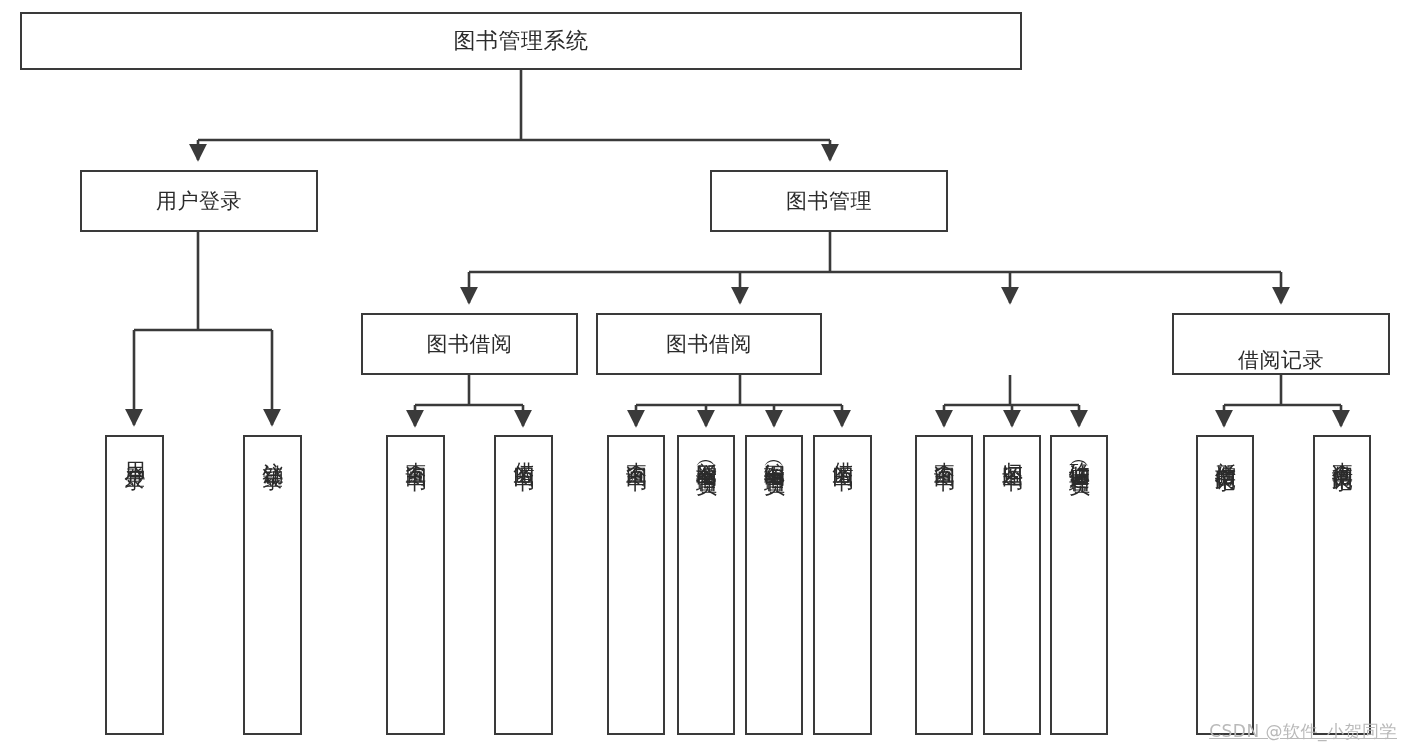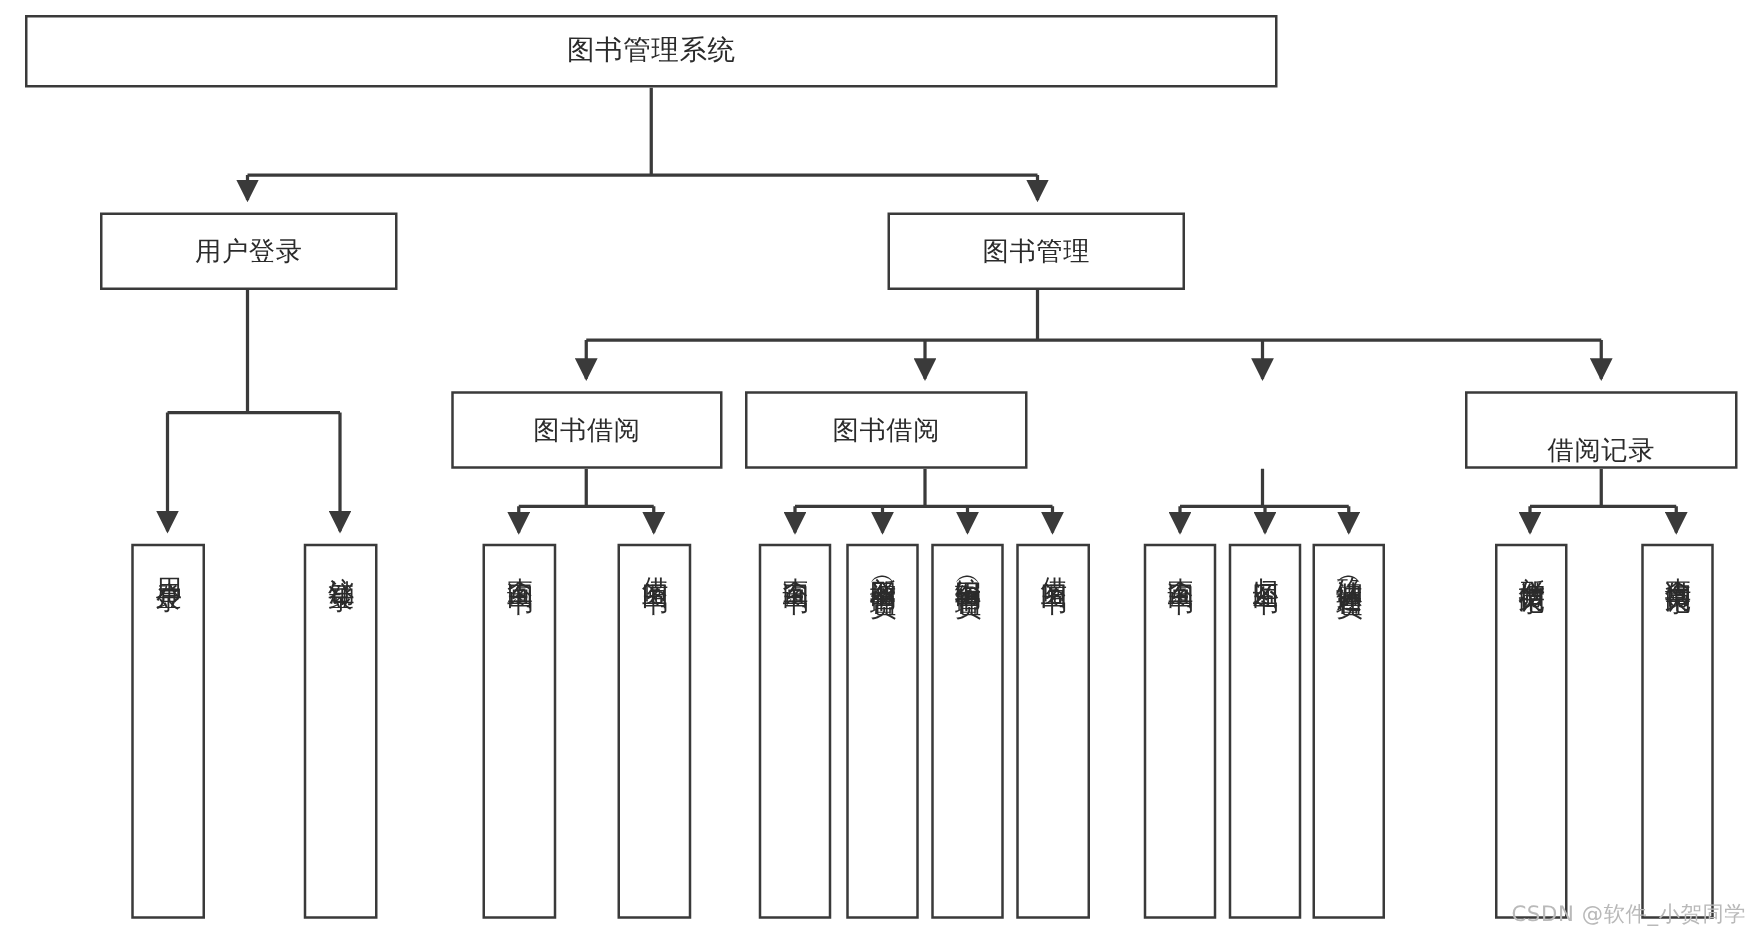--- a/index.html
+++ b/index.html
@@ -70,20 +70,21 @@
   }
   .watermark {
     position: absolute;
     right: 8px;
     bottom: 4px;
     font-size: 17px;
     color: #b9b9b9;
     letter-spacing: 0.5px;
     z-index: 5;
     white-space: nowrap;
+    text-decoration: underline;
   }
 </style>
 </head>
 <body>
 
 <div id="canvas">
 
   <svg id="edges" viewBox="0 0 1405 747" xmlns="http://www.w3.org/2000/svg">
     <defs>
       <marker id="arrow" viewBox="0 0 10 10" refX="9" refY="5" markerWidth="7" markerHeight="7" orient="auto-start-reverse">

